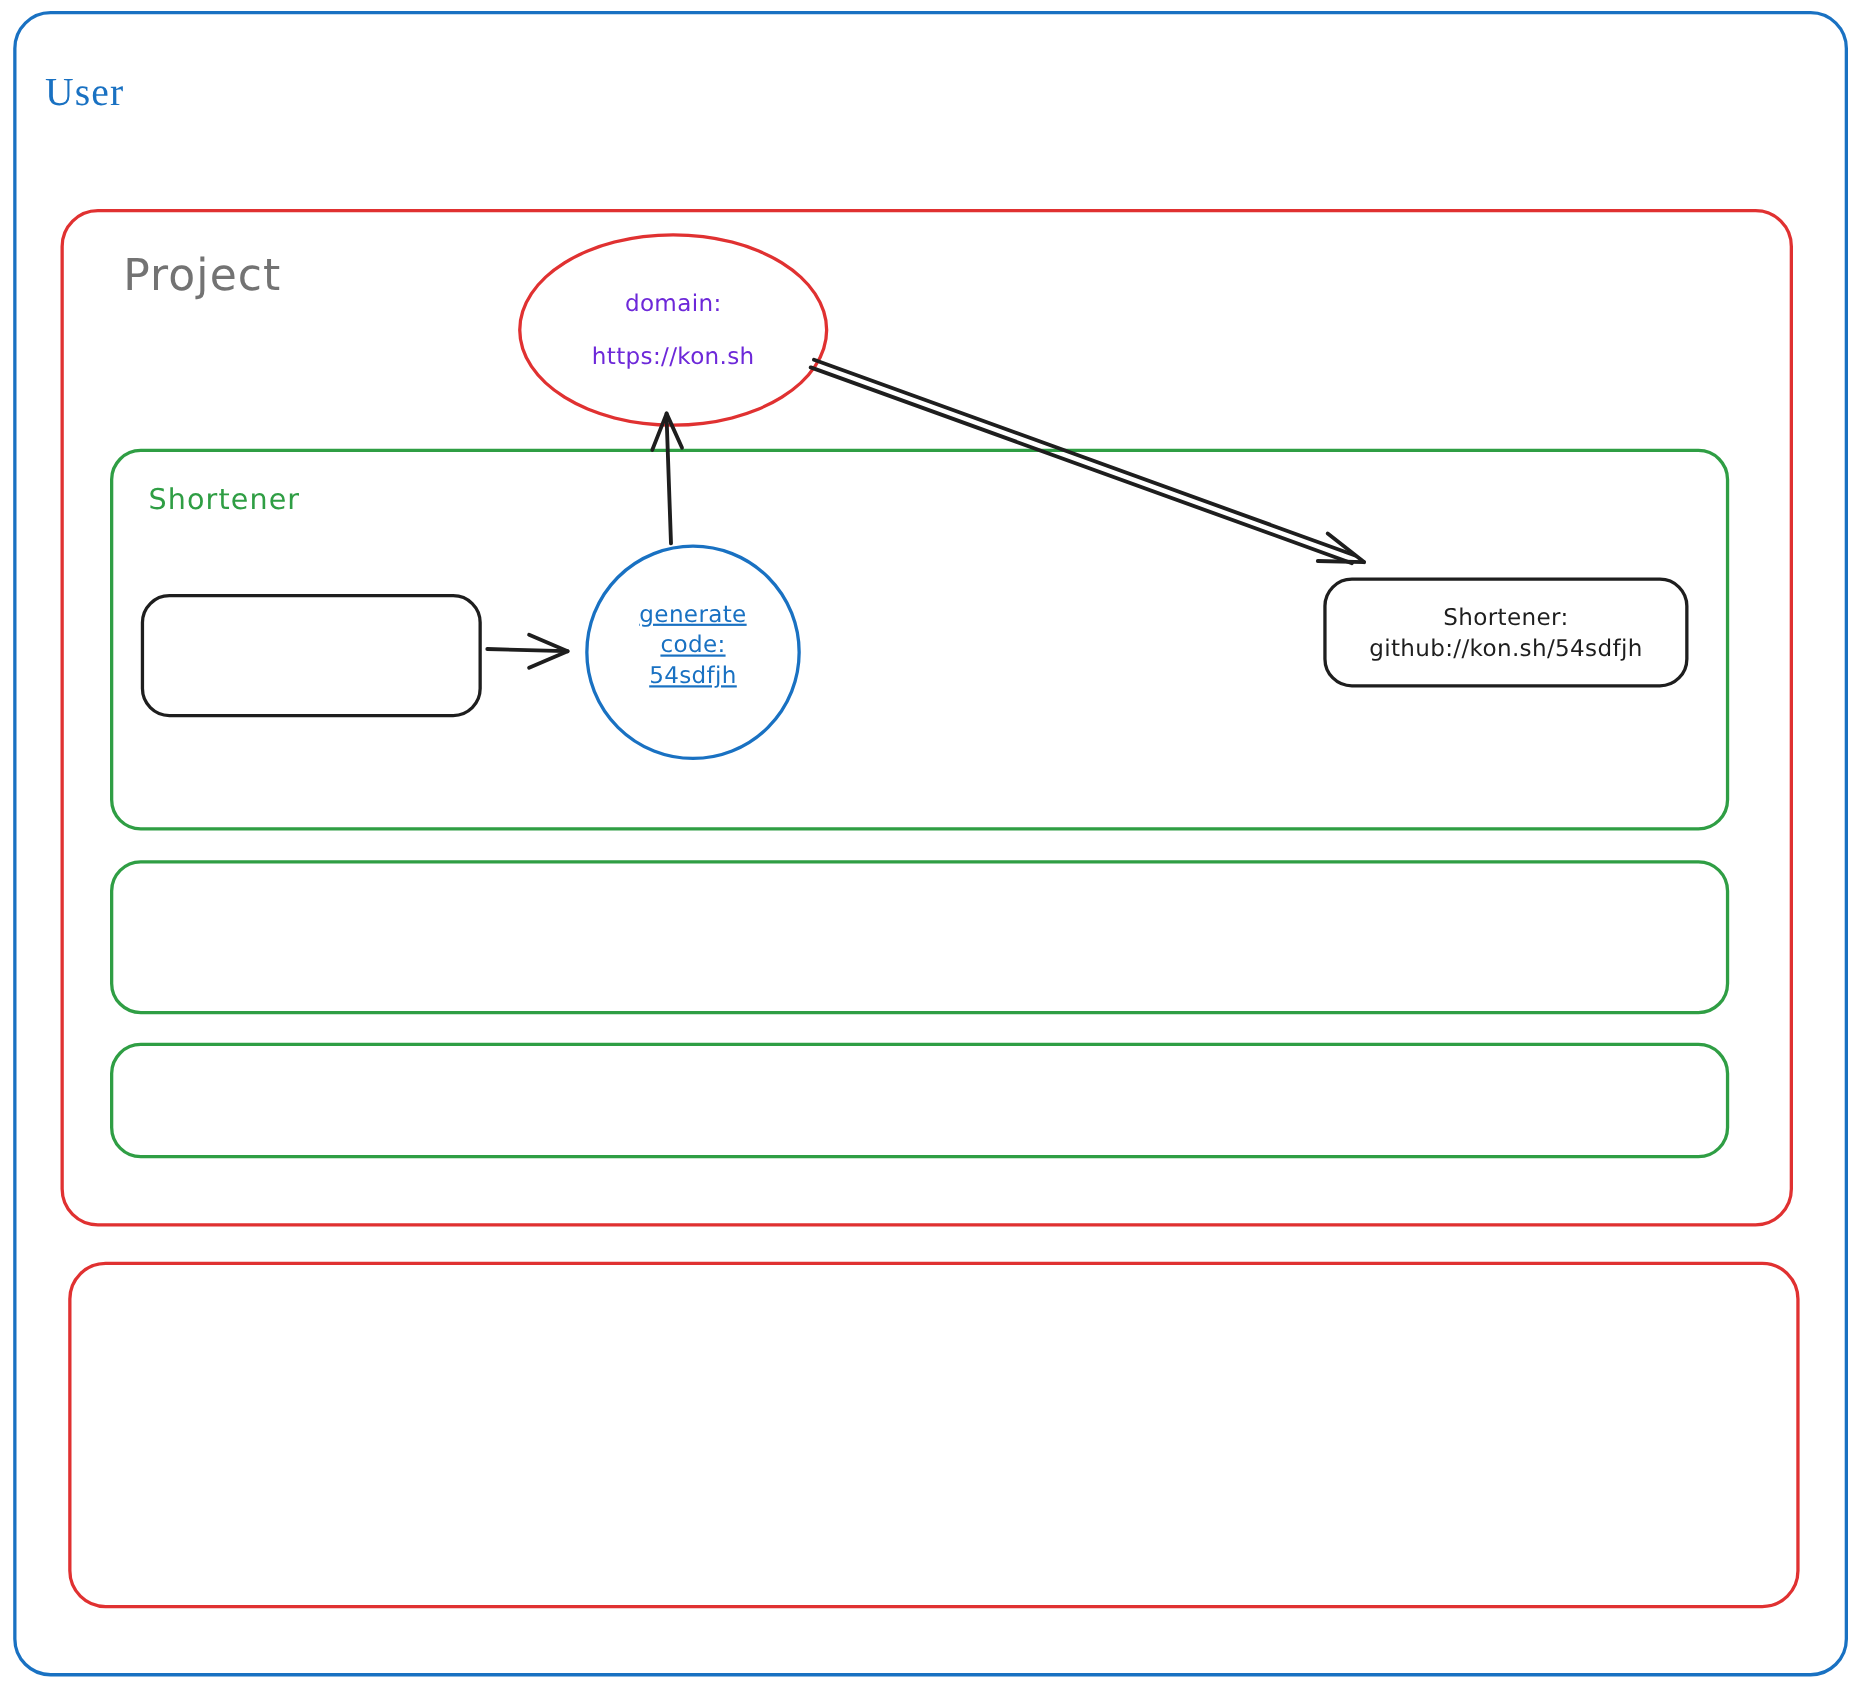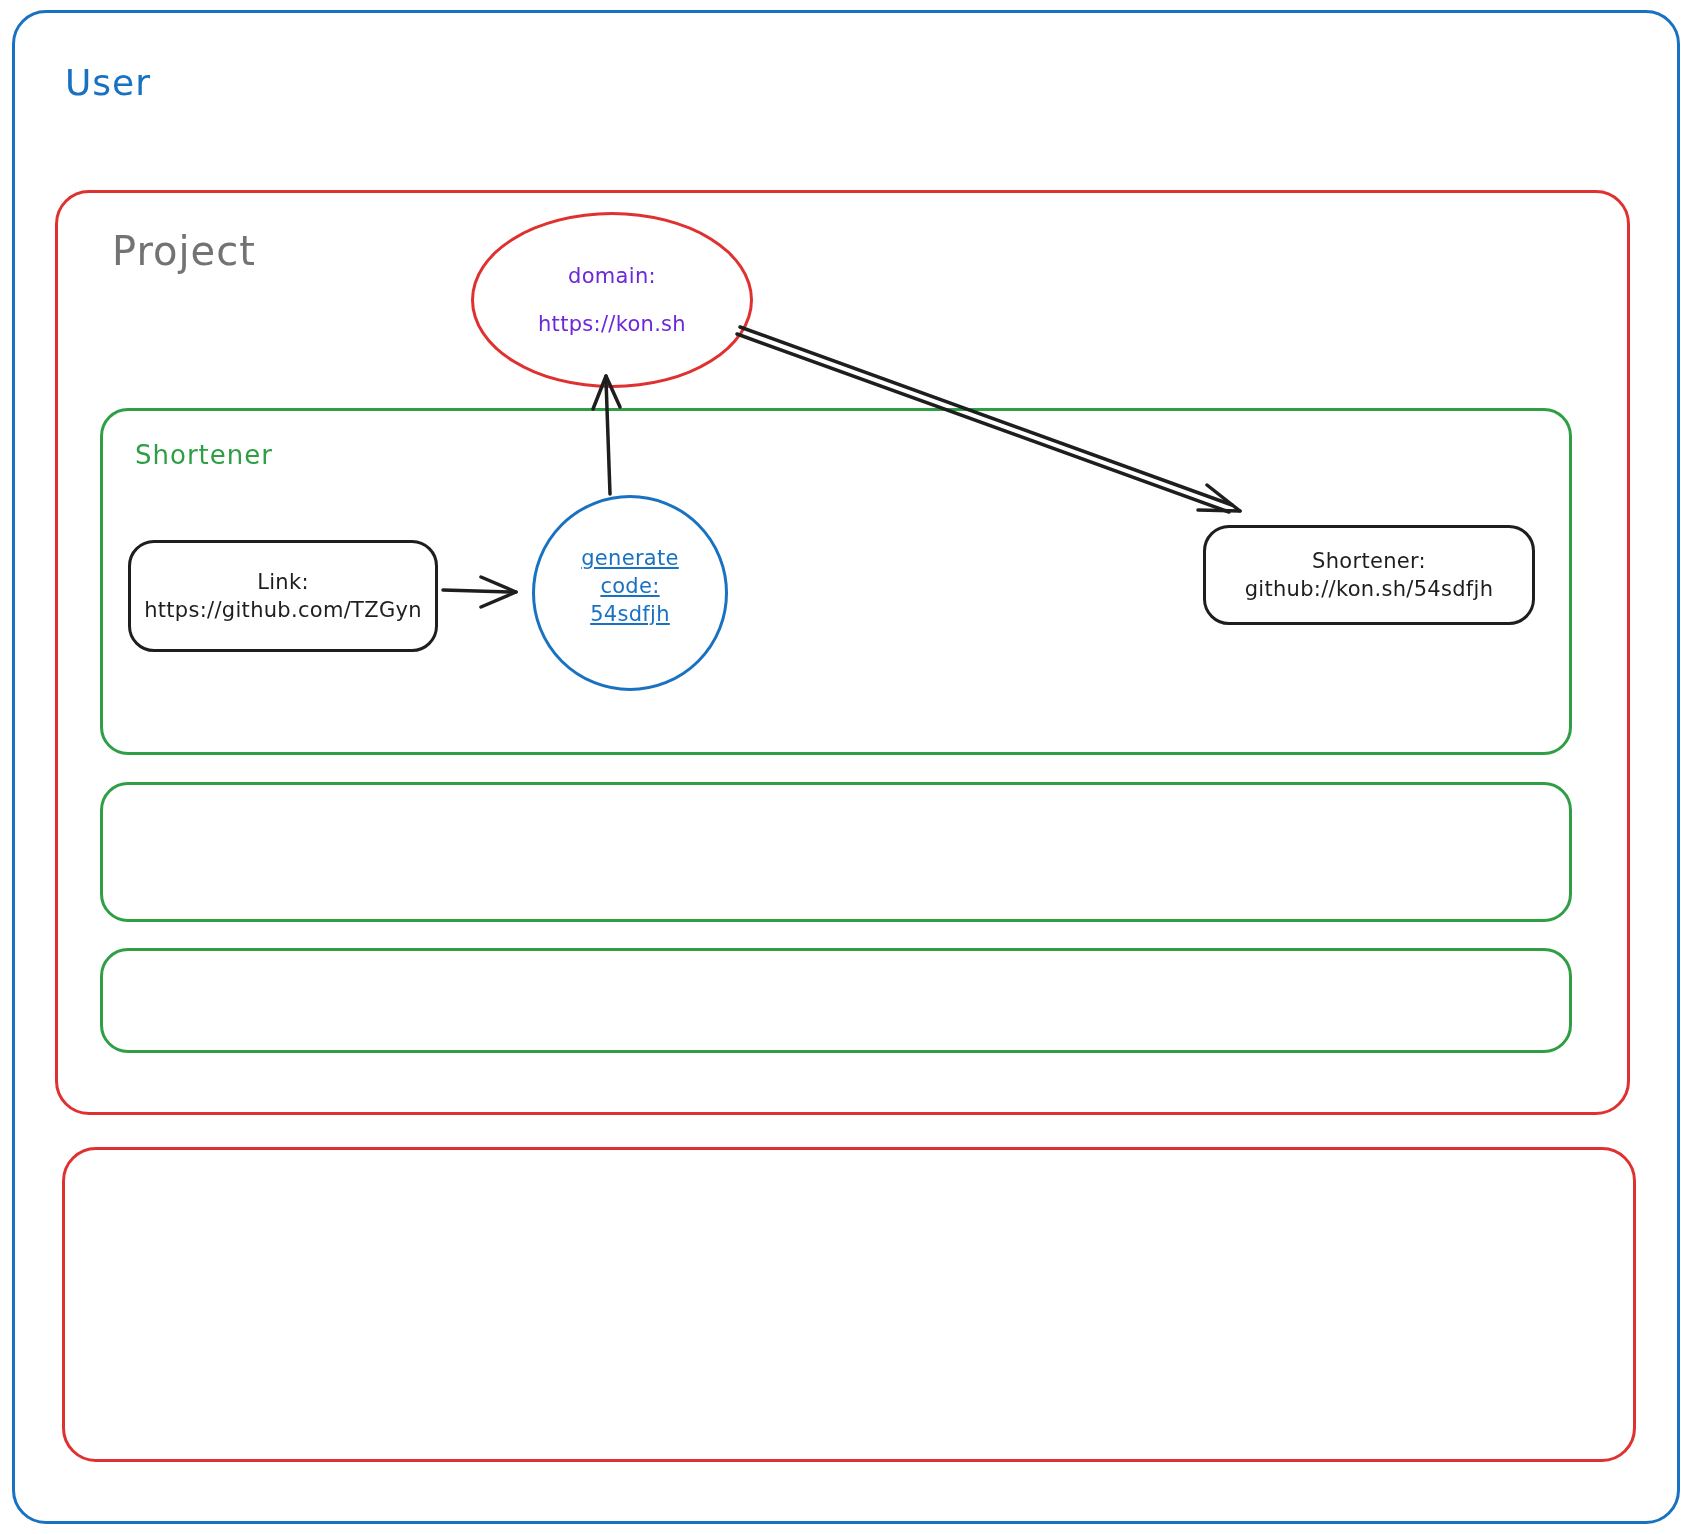--- a/index.html
+++ b/index.html
@@ -72,39 +72,35 @@
     stroke-linecap:round;
     stroke-linejoin:round;
   }
 </style>
 </head>
 <body>
 
 <div class="canvas">
 
   <div class="frame blue" style="left:12px;top:10px;width:1668px;height:1514px;"></div>
-  <div class="section-label blue" style="left:65px;top:62px;font-size:36px;">User</div>
+  <div class="section-label blue" style="left:41px;top:62px;font-size:36px;font-family:Liberation Serif, serif;">User</div>
 
   <div class="frame red" style="left:55px;top:190px;width:1575px;height:925px;"></div>
   <div class="section-label red" style="left:112px;top:228px;font-size:40px;">Project</div>
 
   <div class="ellipse" style="left:471px;top:212px;width:282px;height:176px;"></div>
   <div class="node-text red" style="left:471px;top:212px;width:282px;height:176px;">
     <span>domain:</span>
     <span>https://kon.sh</span>
   </div>
 
   <div class="frame green" style="left:100px;top:408px;width:1472px;height:347px;"></div>
   <div class="section-label green" style="left:135px;top:440px;">Shortener</div>
 
   <div class="frame ink" style="left:128px;top:540px;width:310px;height:112px;"></div>
-  <div class="node-text ink" style="left:128px;top:540px;width:310px;height:112px;">
-    <span>Link:</span>
-    <span>https://github.com/TZGyn</span>
-  </div>
 
   <div class="circle" style="left:532px;top:495px;width:196px;height:196px;"></div>
   <div class="node-text blue" style="left:532px;top:488px;width:196px;height:196px;">
     <span>generate</span>
     <span>code:</span>
     <span>54sdfjh</span>
   </div>
 
   <div class="frame ink" style="left:1203px;top:525px;width:332px;height:100px;"></div>
   <div class="node-text ink" style="left:1203px;top:525px;width:332px;height:100px;align-items:center;">

